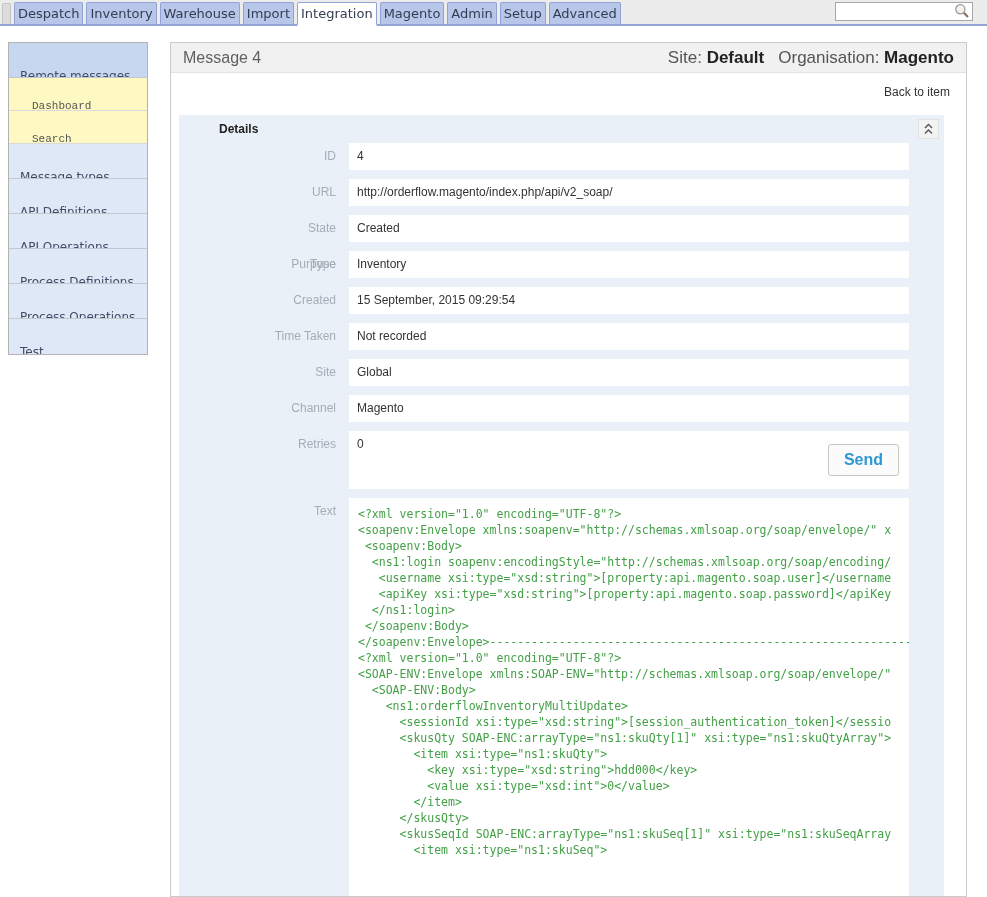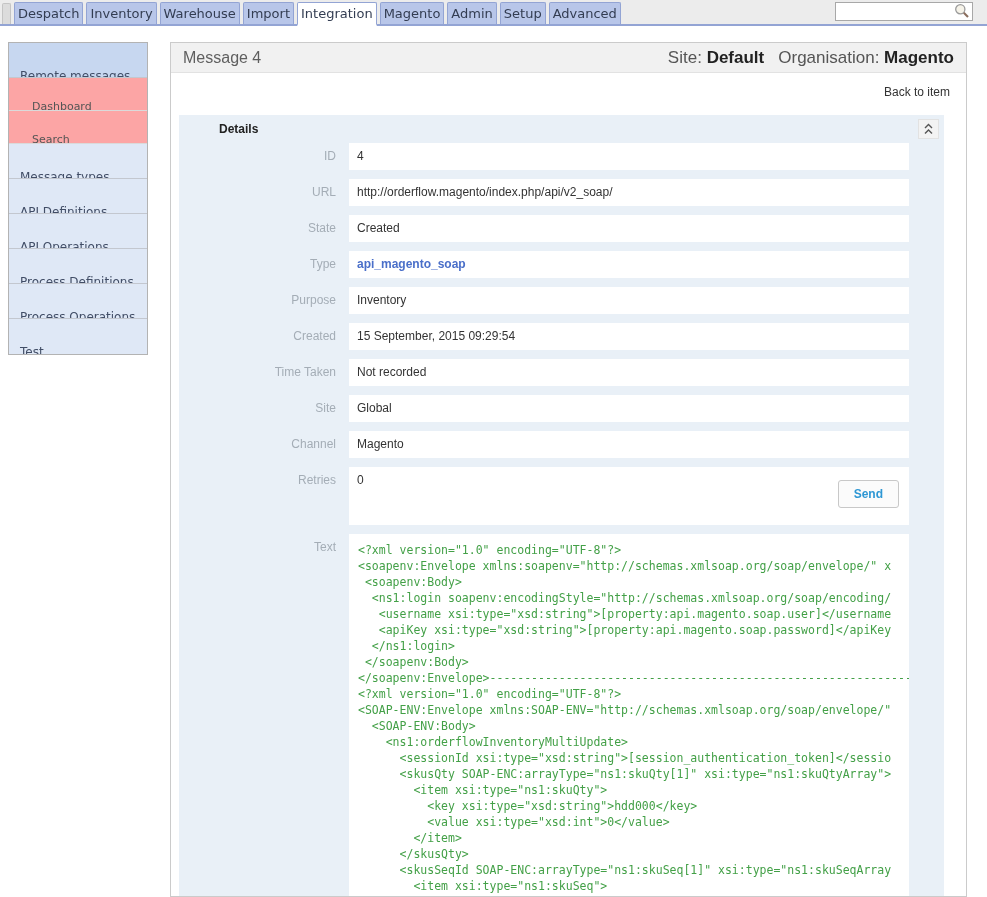--- a/index.html
+++ b/index.html
@@ -24,22 +24,22 @@
                   font-family:"DejaVu Sans", sans-serif; }
   .search-icon { position:absolute; right:3px; top:2px; width:16px; height:16px; }
 
   
   .sidebar { position:absolute; left:8px; top:42px; width:140px;
              border:1px solid #b3b3b3; background:#fff; }
   .side-item { padding:16px 11px; font-size:12px; color:#414d66; background:#dfe8f6;
                height:35px; line-height:35px; border-bottom:1px solid #c3c7cf;
                cursor:pointer; white-space:nowrap; overflow:hidden; }
   .side-item.active { background:#c7d7f0; }
-  .side-item.sub { background:#fca5a5; color:#555; font-size:11px; padding-left:23px;
-                   height:25px; line-height:25px; border-bottom:1px solid #dadada; }
+  .side-item.sub { background:#fef9c3; color:#555; font-size:11px; padding-left:23px;
+                   height:25px; line-height:25px; border-bottom:1px solid #dadada;font-family:Liberation Mono, monospace; }
   .side-item:last-child { border-bottom:none; }
 
   
   .main { position:absolute; left:170px; top:42px; width:797px; height:855px;
           border:1px solid #cbcbcb; background:#fff; overflow:hidden; }
   .strip { height:30px; background:#f1f1f1; border-bottom:1px solid #e2e2e2; position:relative; }
   .strip-title { position:absolute; left:12px; top:0; line-height:30px; font-size:16px;
                  color:#5f5f5f; font-family:"Liberation Sans", sans-serif; }
   .strip-meta { position:absolute; right:12px; top:0; line-height:30px; font-size:17px;
                 color:#555; font-family:"Liberation Sans", sans-serif; }
@@ -64,21 +64,21 @@
             font-size:12px; color:#a4adb6; font-family:"Liberation Sans", sans-serif;
             white-space:nowrap; }
   .rvalue { margin-left:170px; width:560px; background:#fff; min-height:27px;
             line-height:27px; padding:0 8px; font-size:12px; color:#333;
             overflow:hidden; white-space:nowrap;
             font-family:"Liberation Sans", sans-serif; }
   .rvalue.link-val { color:#4a6fc9; font-weight:bold; cursor:pointer; }
   .rvalue.retries-box { height:58px; line-height:normal; padding-top:6px; position:relative; }
   .send-btn { position:absolute; right:10px; top:13px; background:#fbfbfb;
               border:1px solid #c8c8c8; border-radius:3px; padding:6px 15px;
-              font-size:12px; font-weight:bold; color:#2e97d4; cursor:pointer;
+              font-size:16px; font-weight:bold; color:#2e97d4; cursor:pointer;
               font-family:"Liberation Sans", sans-serif; }
   .rvalue.text-box { height:630px; line-height:normal; padding:8px 0 0 9px; }
   pre.xml { margin:0; font-family:"DejaVu Sans Mono", monospace; font-size:11.5px;
             line-height:16px; color:#43a047; white-space:pre; overflow:hidden; }
 </style>
 </head>
 <body>
 
 <div class="tabbar">
   <div class="tab-stub"></div>
@@ -144,21 +144,20 @@
       <div class="rvalue">http://orderflow.magento/index.php/api/v2_soap/</div>
     </div>
 
     <div class="row">
       <div class="rlabel">State</div>
       <div class="rvalue">Created</div>
     </div>
 
     <div class="row">
       <div class="rlabel">Type</div>
-      <div class="rvalue link-val">api_magento_soap</div>
     </div>
 
     <div class="row">
       <div class="rlabel">Purpose</div>
       <div class="rvalue">Inventory</div>
     </div>
 
     <div class="row">
       <div class="rlabel">Created</div>
       <div class="rvalue">15 September, 2015 09:29:54</div>

